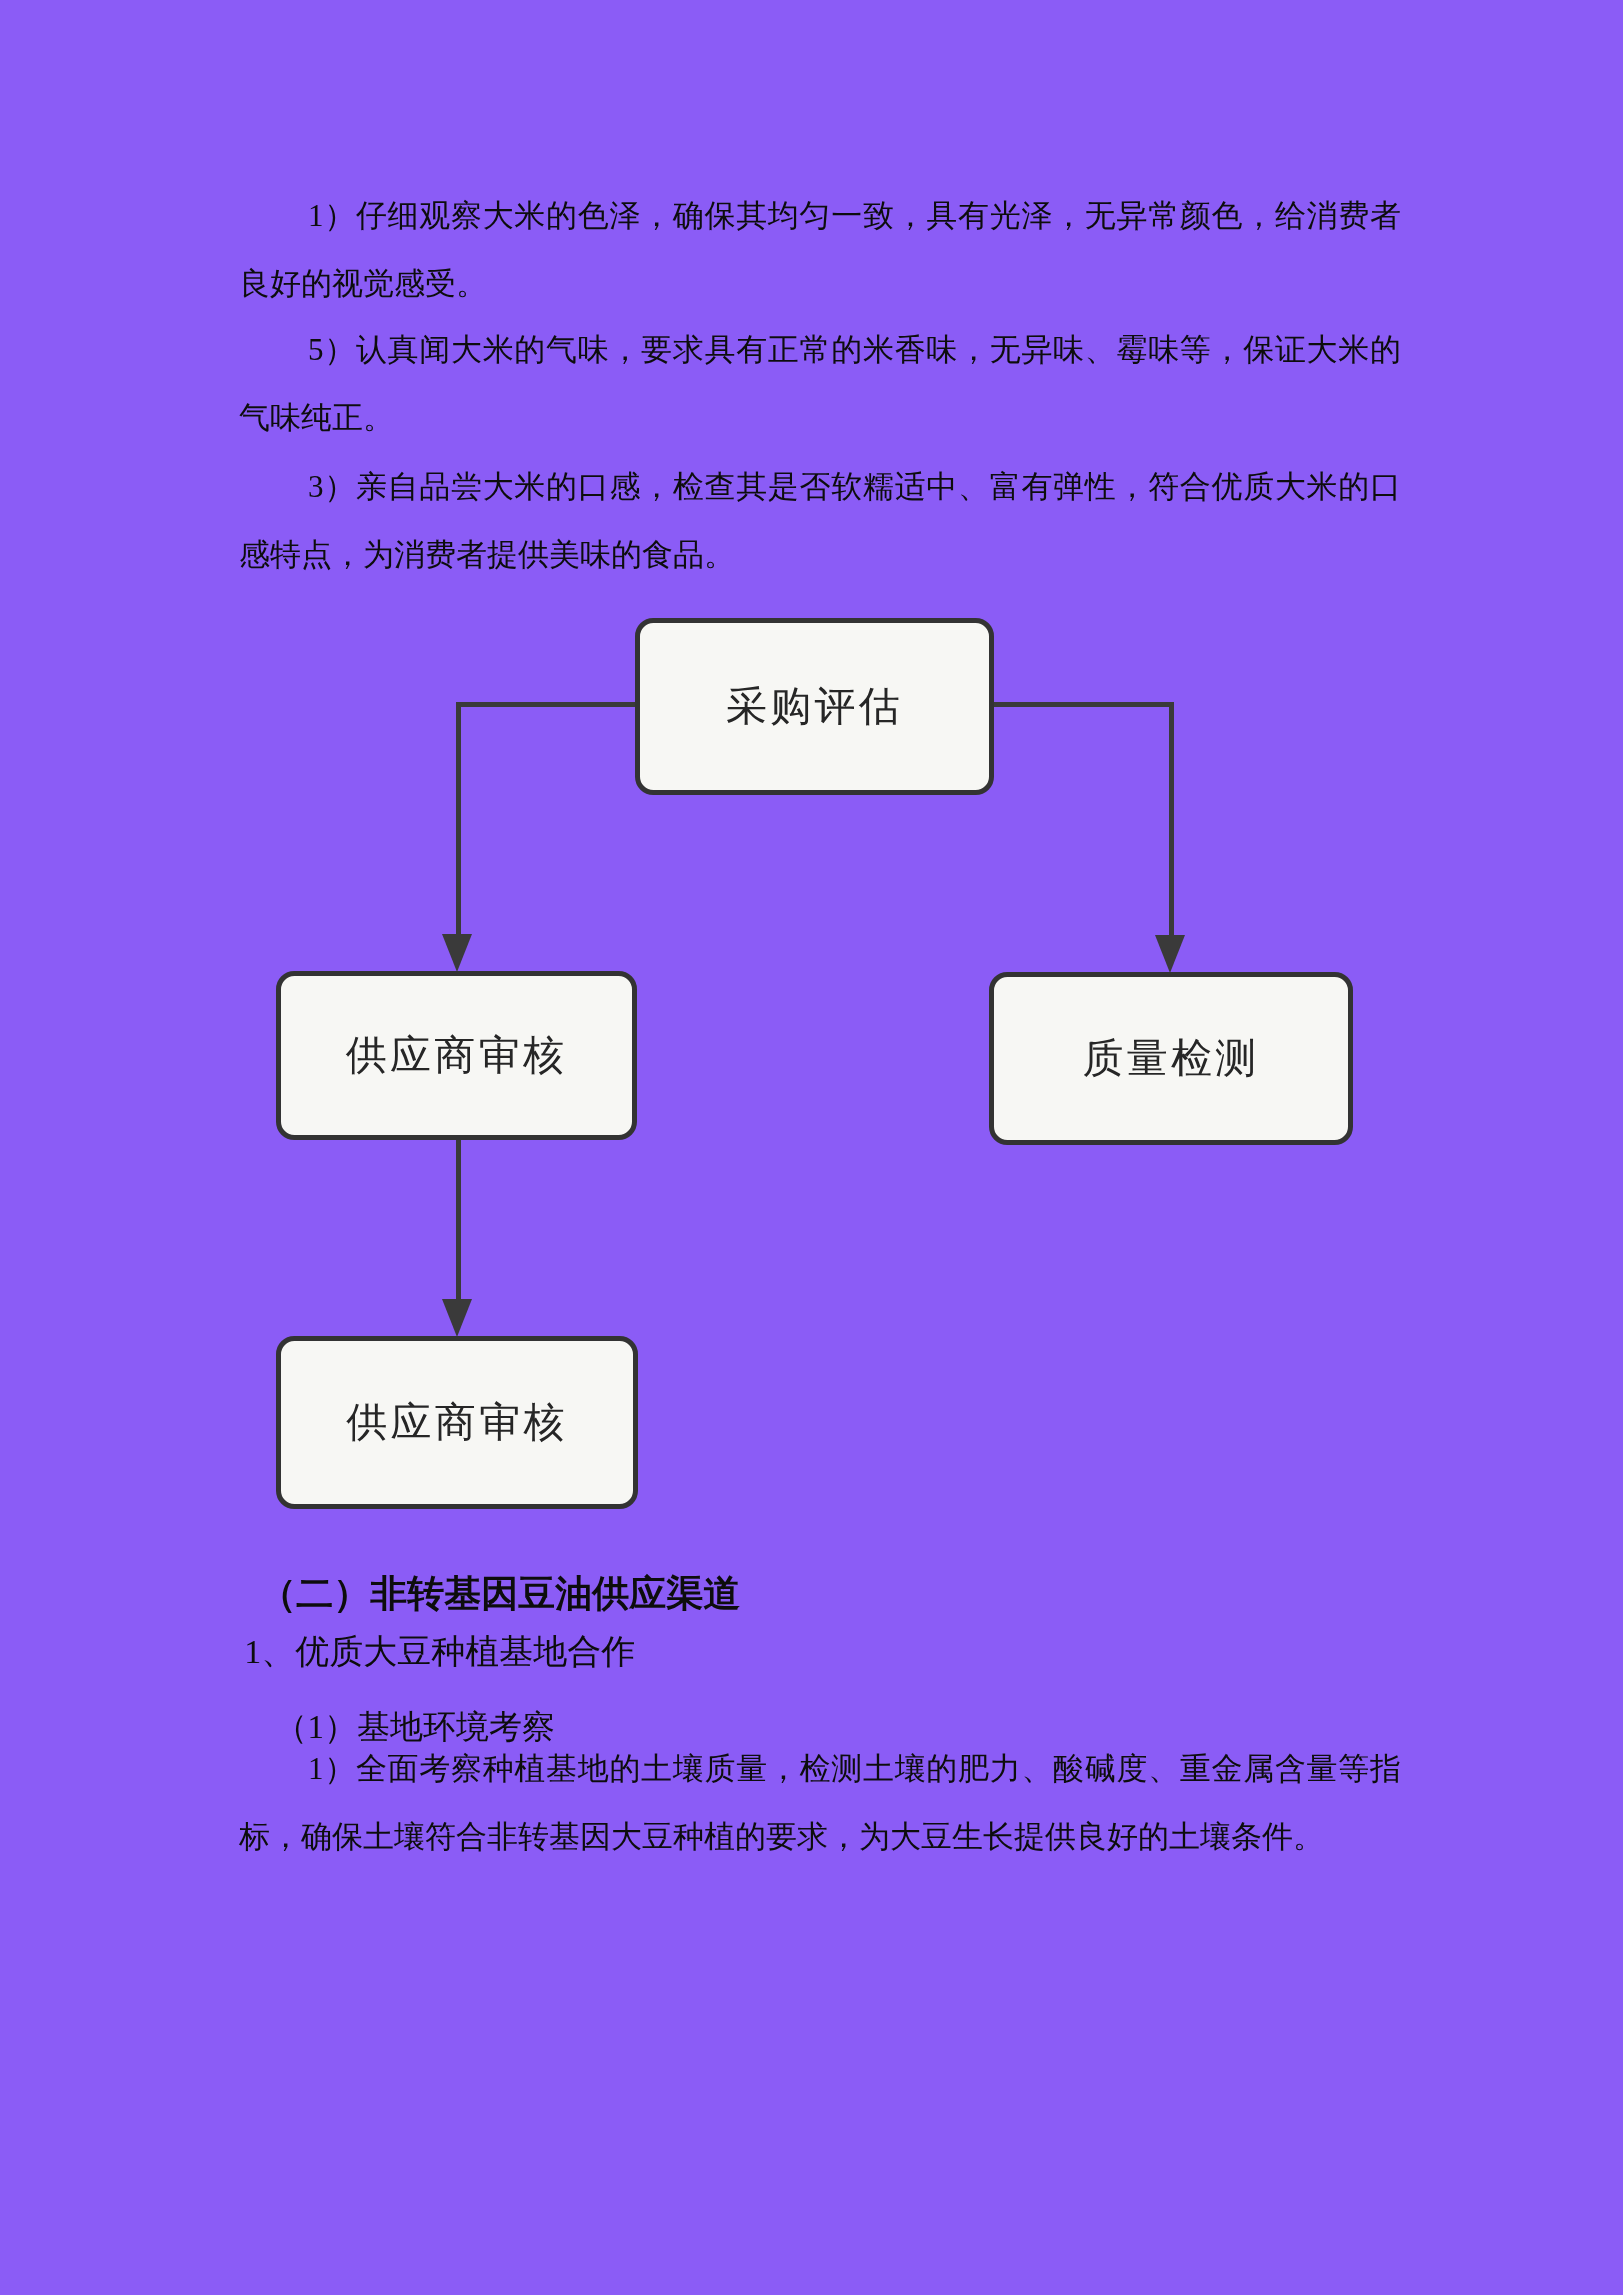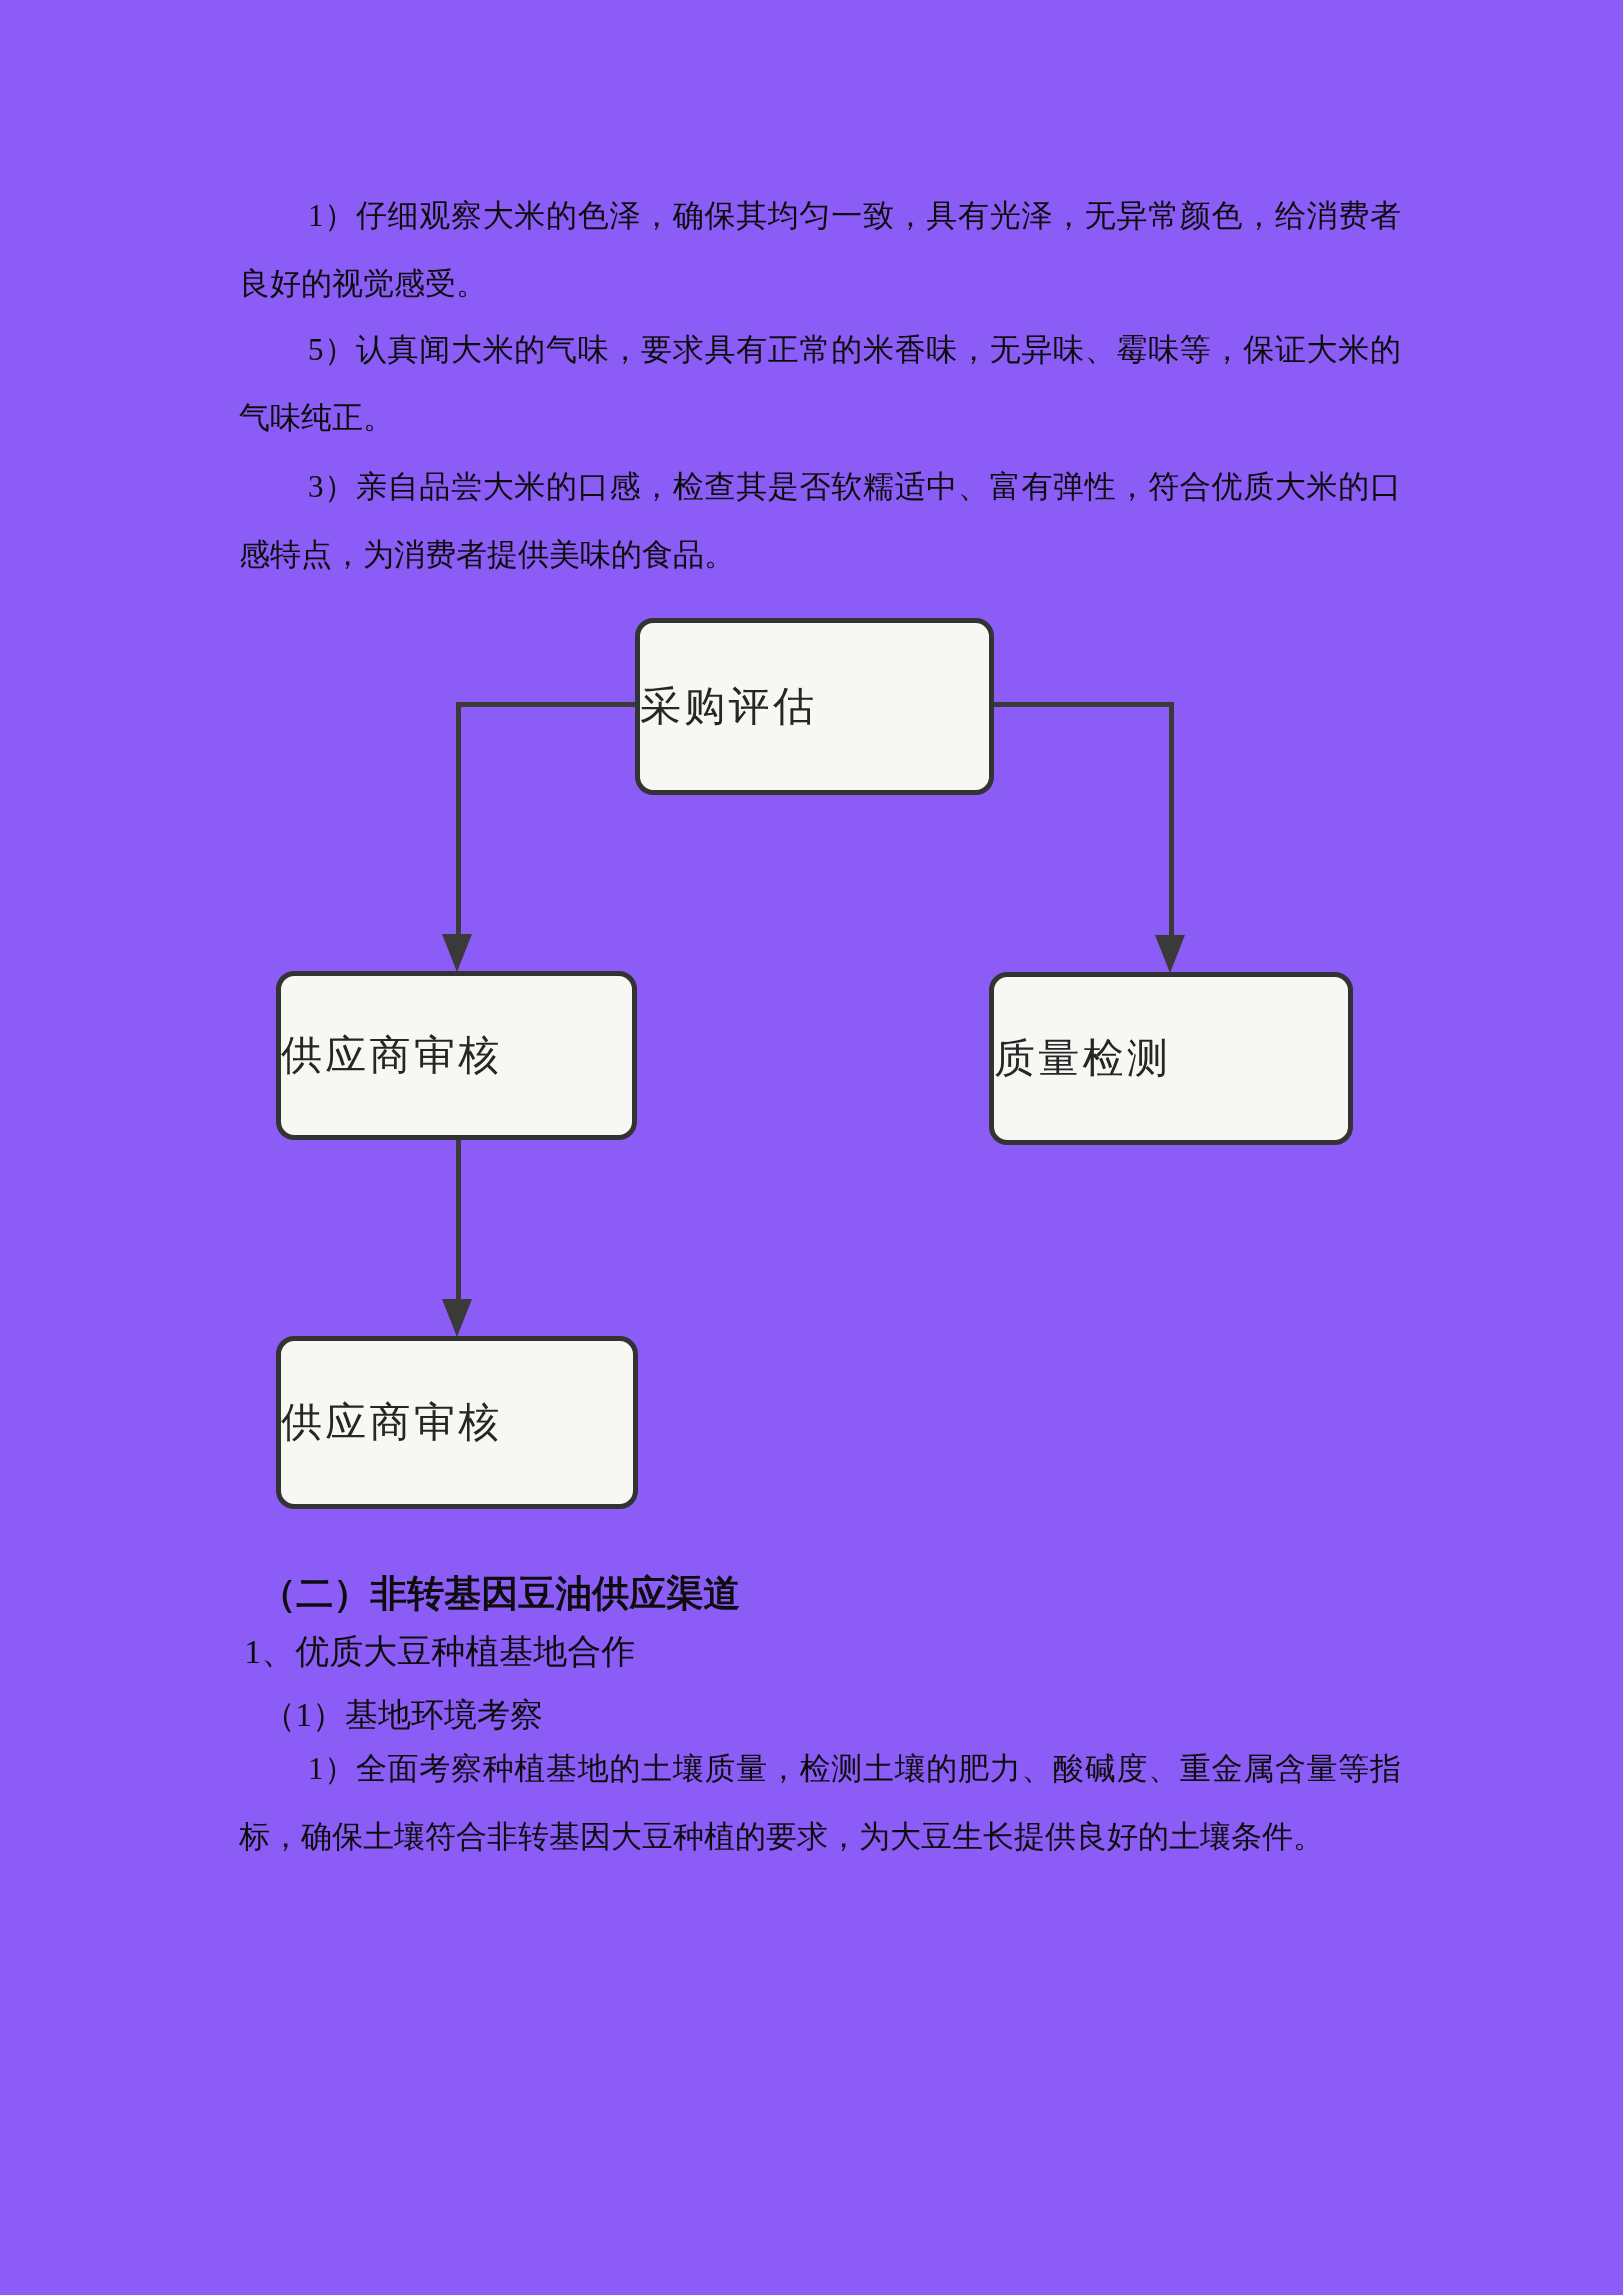--- a/index.html
+++ b/index.html
@@ -45,39 +45,39 @@
     font-size: 34px;
     line-height: 48px;
     font-weight: 400;
     color: #0d0d0d;
     white-space: nowrap;
   }
   .h-sub2 {
     position: absolute;
     left: 239px;
     width: 1243px;
-    margin: 4px;
+    margin: 16px;
     padding-left: 19.6px;
     font-size: 33px;
     line-height: 48px;
     font-weight: 400;
     color: #0d0d0d;
     white-space: nowrap;
   }
   
   .diagram { position: absolute; left: 0; top: 0; width: 1623px; height: 2295px; }
   .node {
     position: absolute;
     box-sizing: border-box;
     border: 5.9px solid #333333;
     border-radius: 18.3px;
     background: #f7f7f4;
     display: flex;
     align-items: center;
-    justify-content: flex-start;
+    justify-content: center;
     font-size: 41px;
     letter-spacing: 3.3px;
     color: #262626;
   }
   .edge { position: absolute; background: #3a3a3a; }
   .arrow-down {
     position: absolute;
     width: 0; height: 0;
     border-left: 15.7px solid transparent;
     border-right: 15.7px solid transparent;

